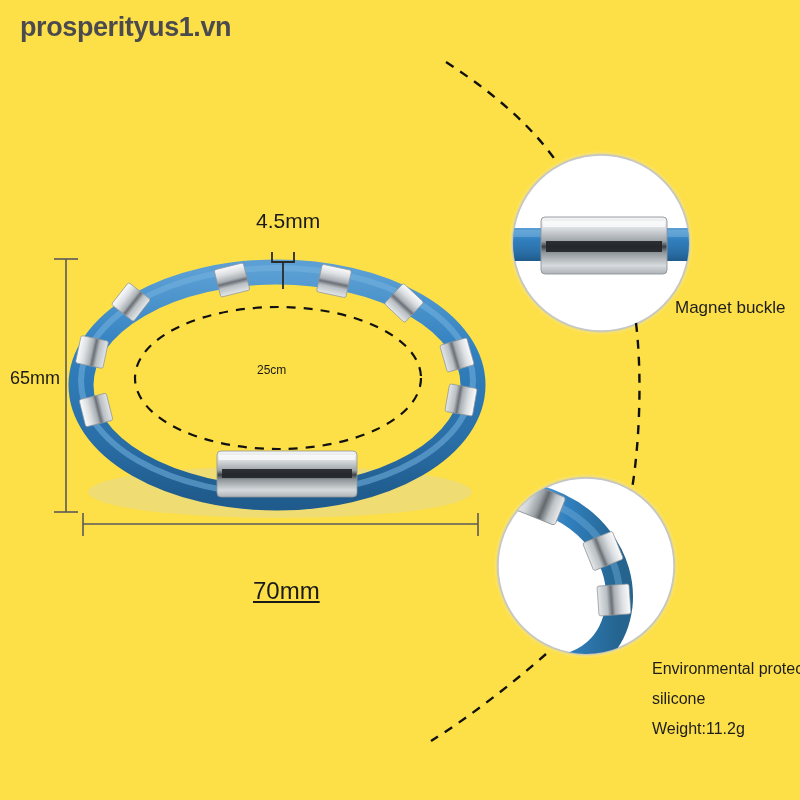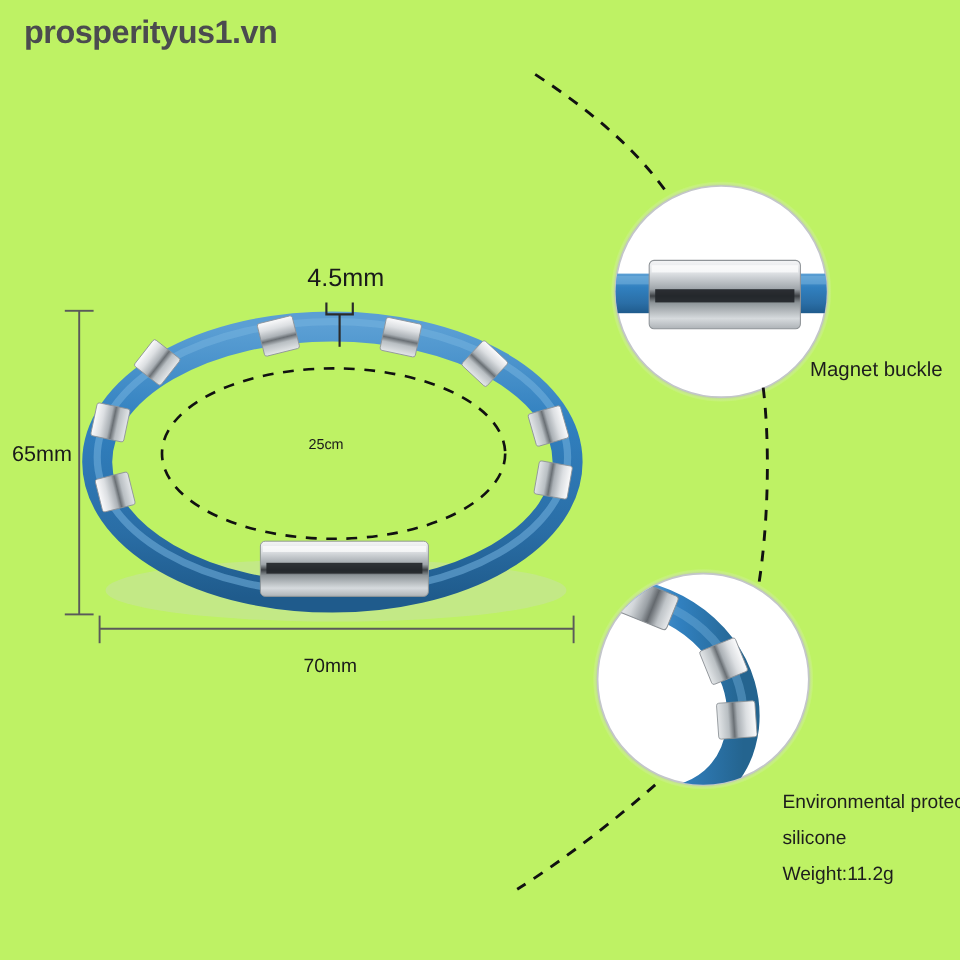--- a/index.html
+++ b/index.html
@@ -5,21 +5,21 @@
 <style>
   html, body {
     margin: 0;
     padding: 0;
     background: #ffffff;
   }
   #stage {
     position: relative;
     width: 800px;
     height: 800px;
-    background: #bef264;
+    background: #fde047;
     overflow: hidden;
     font-family: "Liberation Sans", sans-serif;
   }
 
   
   #watermark {
     position: absolute;
     left: 20px;
     top: 12px;
     font-size: 27px;
@@ -45,26 +45,27 @@
     color: #1a1a1a;
     white-space: nowrap;
   }
   #lbl-65mm {
     left: 10px;
     top: 368px;
     font-size: 18px;
   }
   #lbl-70mm {
     left: 253px;
-    top: 547px;
-    font-size: 16px;
+    top: 577px;
+    font-size: 24px;
+    text-decoration: underline;
   }
   #lbl-45mm {
     left: 256px;
-    top: 220px;
+    top: 209px;
     font-size: 21px;
   }
   #lbl-25cm {
     left: 257px;
     top: 363px;
     font-size: 12px;
   }
   #lbl-magnet {
     left: 675px;
     top: 298px;

